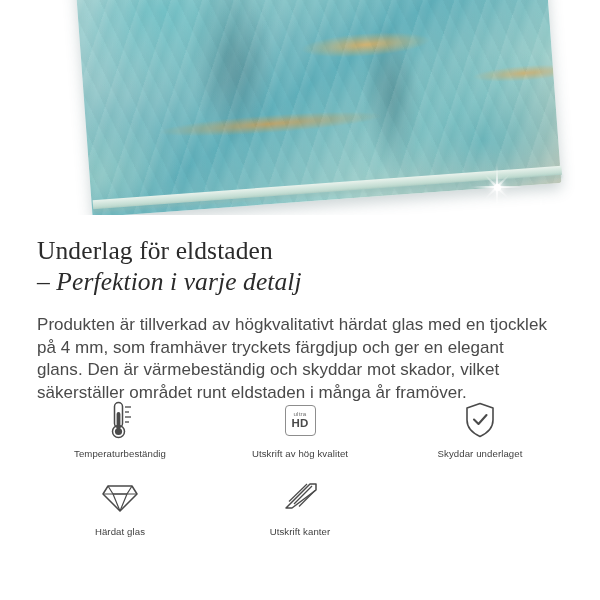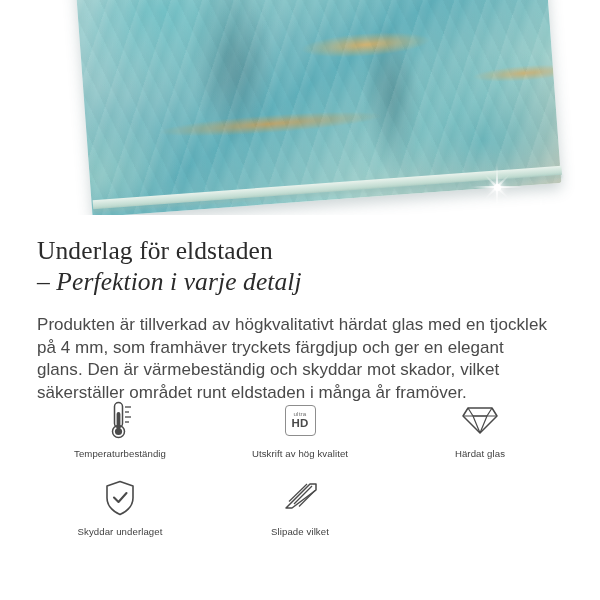--- a/index.html
+++ b/index.html
@@ -280,48 +280,48 @@
         <div class="ultrahd">
           <span class="u1">ultra</span>
           <span class="u2">HD</span>
         </div>
       </div>
       <div class="cap">Utskrift av hög kvalitet</div>
     </div>
 
     <div class="feature">
       <div class="ico">
+        <svg width="32" height="38" viewBox="0 0 32 38">
+          <path d="M16 2.5 L29 7 V19 C29 27 22.5 32.5 16 35.5 C9.5 32.5 3 27 3 19 V7 Z" fill="none" stroke="#4a4a4a" stroke-width="1.6" stroke-linejoin="round"></path>
+          <path d="M10 18.5 L14.5 23 L22.5 14" fill="none" stroke="#4a4a4a" stroke-width="2.1" stroke-linecap="round" stroke-linejoin="round"></path>
+        </svg>
+      </div>
+      <div class="cap">Skyddar underlaget</div>
+    </div>
+
+    <div class="feature">
+      <div class="ico">
         <svg width="36" height="32" viewBox="0 0 36 32">
           <path d="M6 4 H30 L35 12 L18 29 L1 12 Z" fill="none" stroke="#4a4a4a" stroke-width="1.5" stroke-linejoin="round"></path>
           <path d="M1 12 H35" stroke="#4a4a4a" stroke-width="1.2"></path>
           <path d="M6 4 L11 12 L18 29" stroke="#4a4a4a" stroke-width="1.2" fill="none"></path>
           <path d="M30 4 L25 12 L18 29" stroke="#4a4a4a" stroke-width="1.2" fill="none"></path>
           <path d="M11 12 H25" stroke="#4a4a4a" stroke-width="1.2"></path>
         </svg>
       </div>
       <div class="cap">Härdat glas</div>
     </div>
 
     <div class="feature">
       <div class="ico">
-        <svg width="32" height="38" viewBox="0 0 32 38">
-          <path d="M16 2.5 L29 7 V19 C29 27 22.5 32.5 16 35.5 C9.5 32.5 3 27 3 19 V7 Z" fill="none" stroke="#4a4a4a" stroke-width="1.6" stroke-linejoin="round"></path>
-          <path d="M10 18.5 L14.5 23 L22.5 14" fill="none" stroke="#4a4a4a" stroke-width="2.1" stroke-linecap="round" stroke-linejoin="round"></path>
-        </svg>
-      </div>
-      <div class="cap">Skyddar underlaget</div>
-    </div>
-
-    <div class="feature">
-      <div class="ico">
         <svg width="36" height="32" viewBox="0 0 36 32">
           <path d="M4 26 L28 2 L34 2 L34 8 L10 26 Z" fill="none" stroke="#4a4a4a" stroke-width="1.5" stroke-linejoin="round"></path>
           <line x1="12" y1="22" x2="30" y2="4" stroke="#4a4a4a" stroke-width="1.2"></line>
           <line x1="17" y1="24.5" x2="33" y2="8.5" stroke="#4a4a4a" stroke-width="1.2"></line>
           <line x1="7" y1="19.5" x2="25" y2="2" stroke="#4a4a4a" stroke-width="1.2"></line>
         </svg>
       </div>
-      <div class="cap">Slipade vilket</div>
+      <div class="cap">Utskrift kanter</div>
     </div>
 
 
   </div>
 </div>
 
 </body></html>

